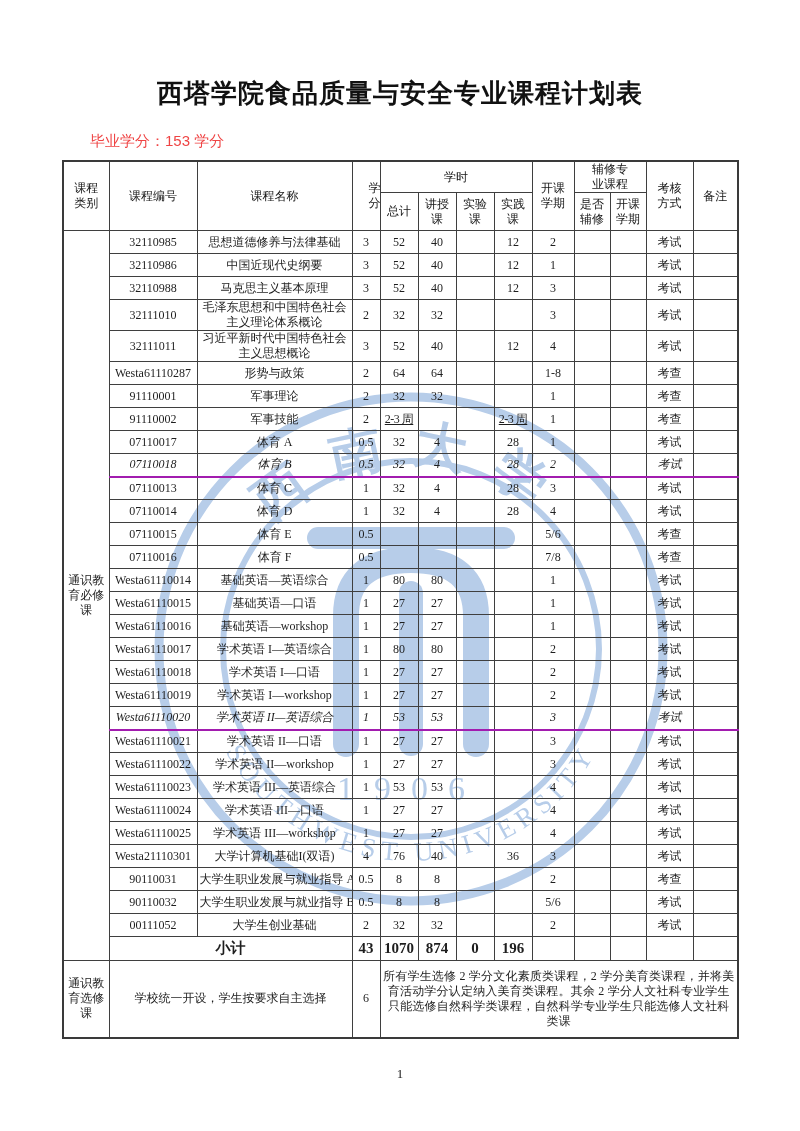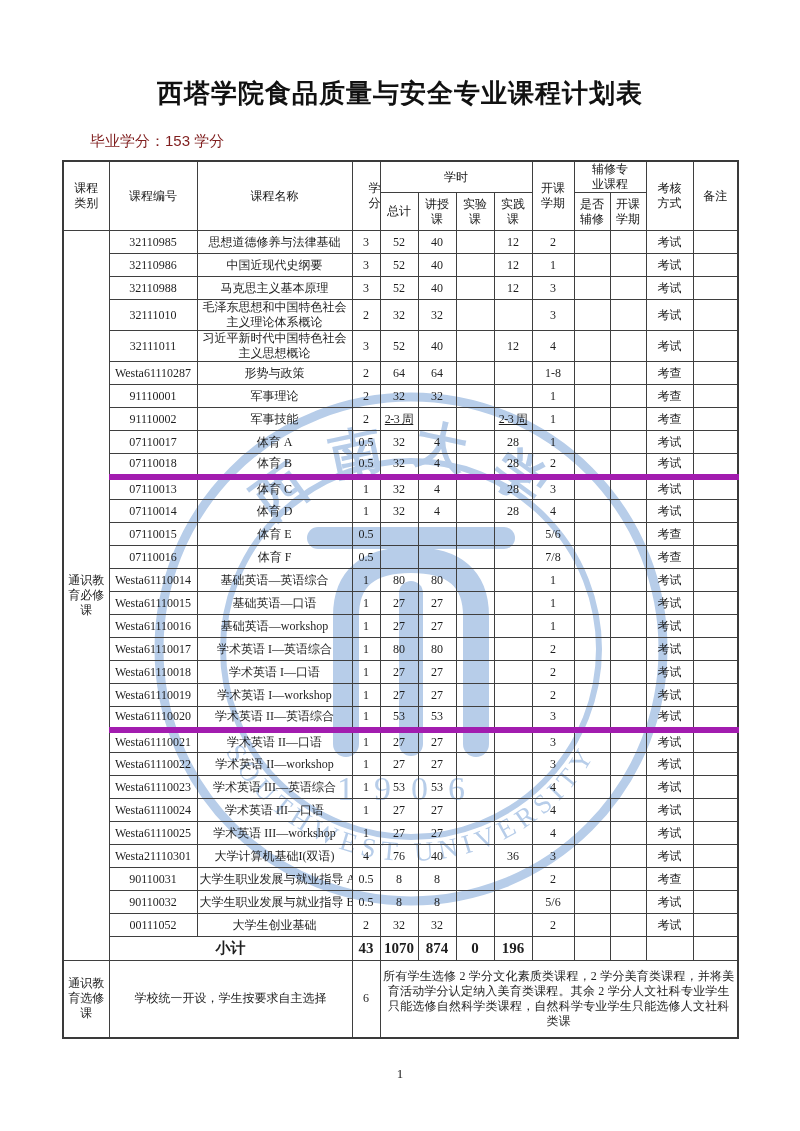--- a/index.html
+++ b/index.html
@@ -9,21 +9,21 @@
     font-family:"Liberation Serif","DejaVu Serif",serif; color:#1e1e1e; overflow:hidden;
   }
   .content { position:relative; z-index:1; }
   .doc-title {
     padding-top:76px; text-align:center;
     font-family:"Liberation Sans","DejaVu Sans",sans-serif;
     font-weight:bold; font-size:26px; letter-spacing:1px; color:#111;
   }
   .credits-line {
     margin:21px 0 9px 90px; font-size:15px;
-    font-family:"Liberation Sans","DejaVu Sans",sans-serif; color:#7f1d1d;
+    font-family:"Liberation Sans","DejaVu Sans",sans-serif; color:#ef4444;
   }
   table.plan {
     margin-left:62px; width:675px; border-collapse:collapse; table-layout:fixed;
     background:transparent; border:2px solid #3a3a3a;
   }
   table.plan td, table.plan th {
     border:1px solid #3f3f3f; text-align:center; vertical-align:middle;
     font-weight:normal; font-size:12px; padding:0 2px; line-height:1.25;
     overflow:hidden;
   }
@@ -32,21 +32,21 @@
   thead th { font-size:12.5px; color:#161616; }
   .pre { white-space:pre-line; }
   tbody tr { height:23px; }
   td.code { font-size:11px; letter-spacing:0; }
   td.name { font-size:11px; padding:0 1px; }
   td.name.oneline { white-space:nowrap; }
   td.cat-cell { font-size:11.5px; padding:0 4px; line-height:1.6; }
   td.tight { font-size:10.5px; letter-spacing:-0.5px;text-decoration:underline; }
   tr.subtotal-row { height:24px; }
   tr.subtotal-row td { font-weight:bold; font-size:15px; }
-  tr.break-line td { border-bottom:6px solid #a21caf; }
+  tr.break-line td { border-bottom:2px solid #a21caf;font-style:italic; }
   tr.elective-row { height:77px; }
   tr.elective-row td { font-size:12px; }
   td.bold { font-weight:bold; }
   td.note {
     text-align:left; font-size:12px; line-height:1.55; padding:2px 3px;
     letter-spacing:0.2px;
   }
   .page-number { margin-top:27px; text-align:center; font-size:13px; color:#222; }
   .watermark {
     position:absolute; left:150px; top:388px; width:522px; height:522px;

